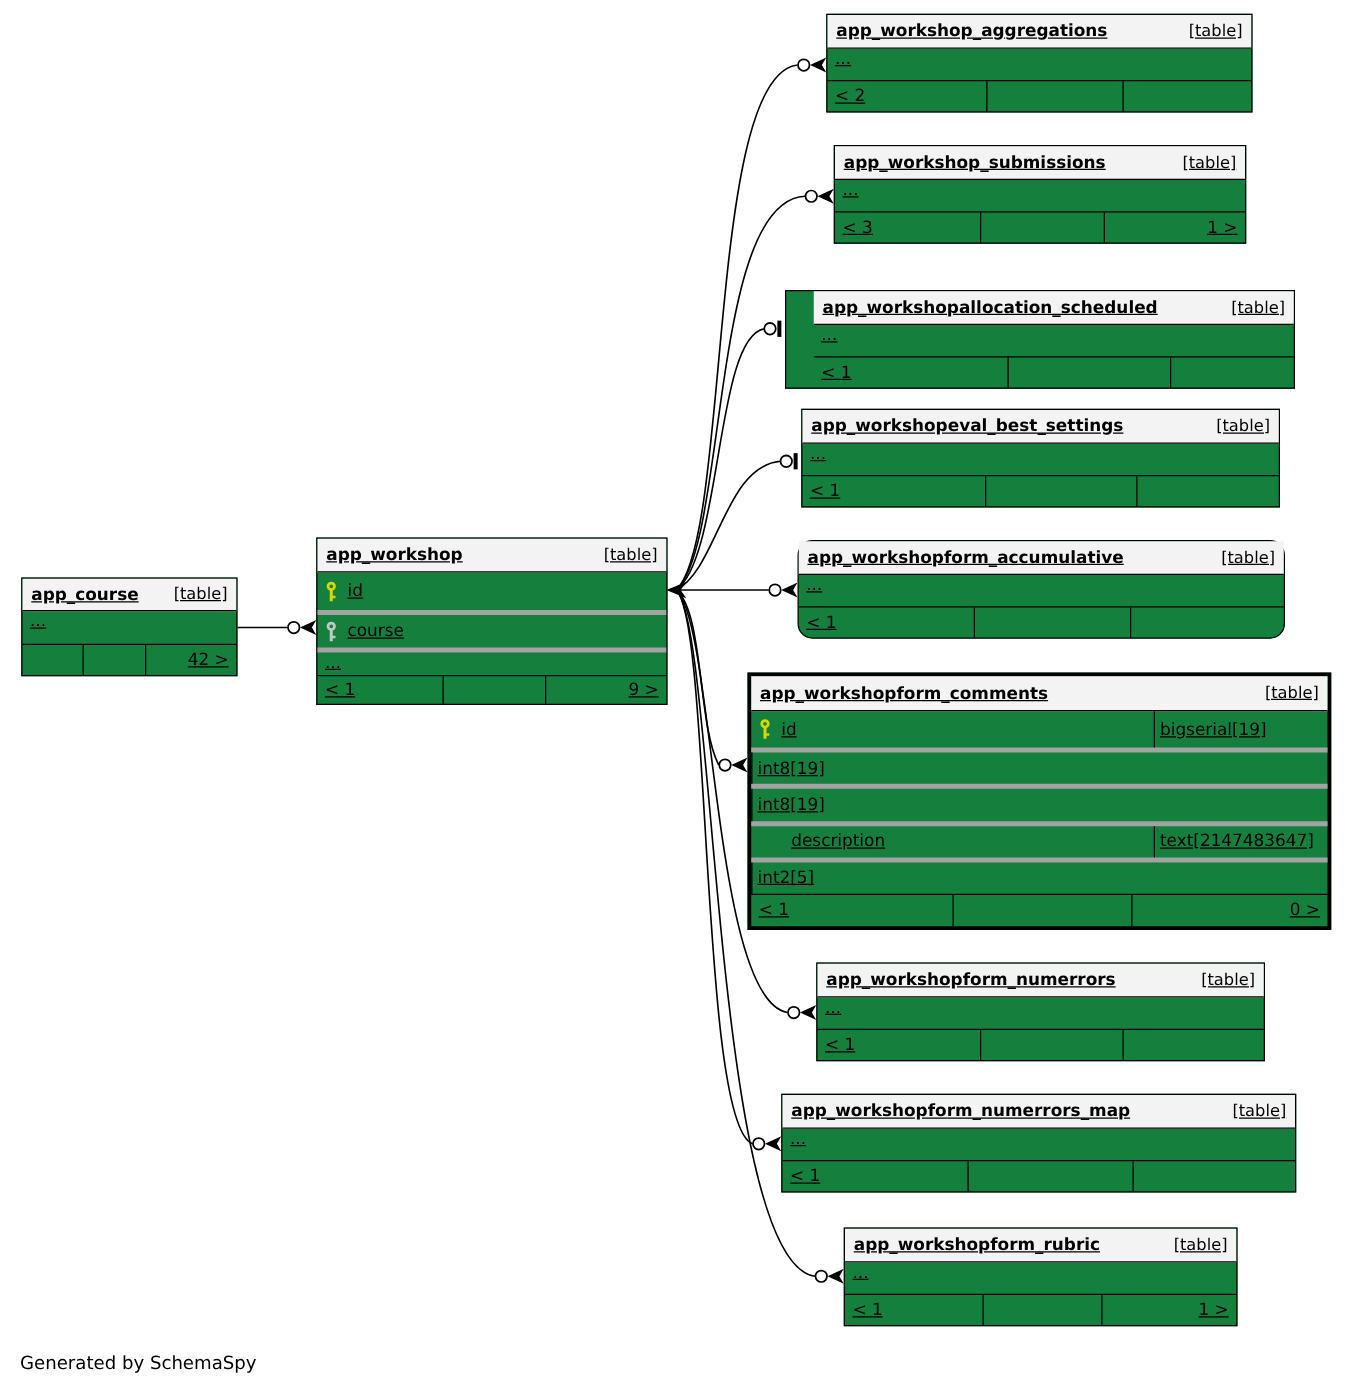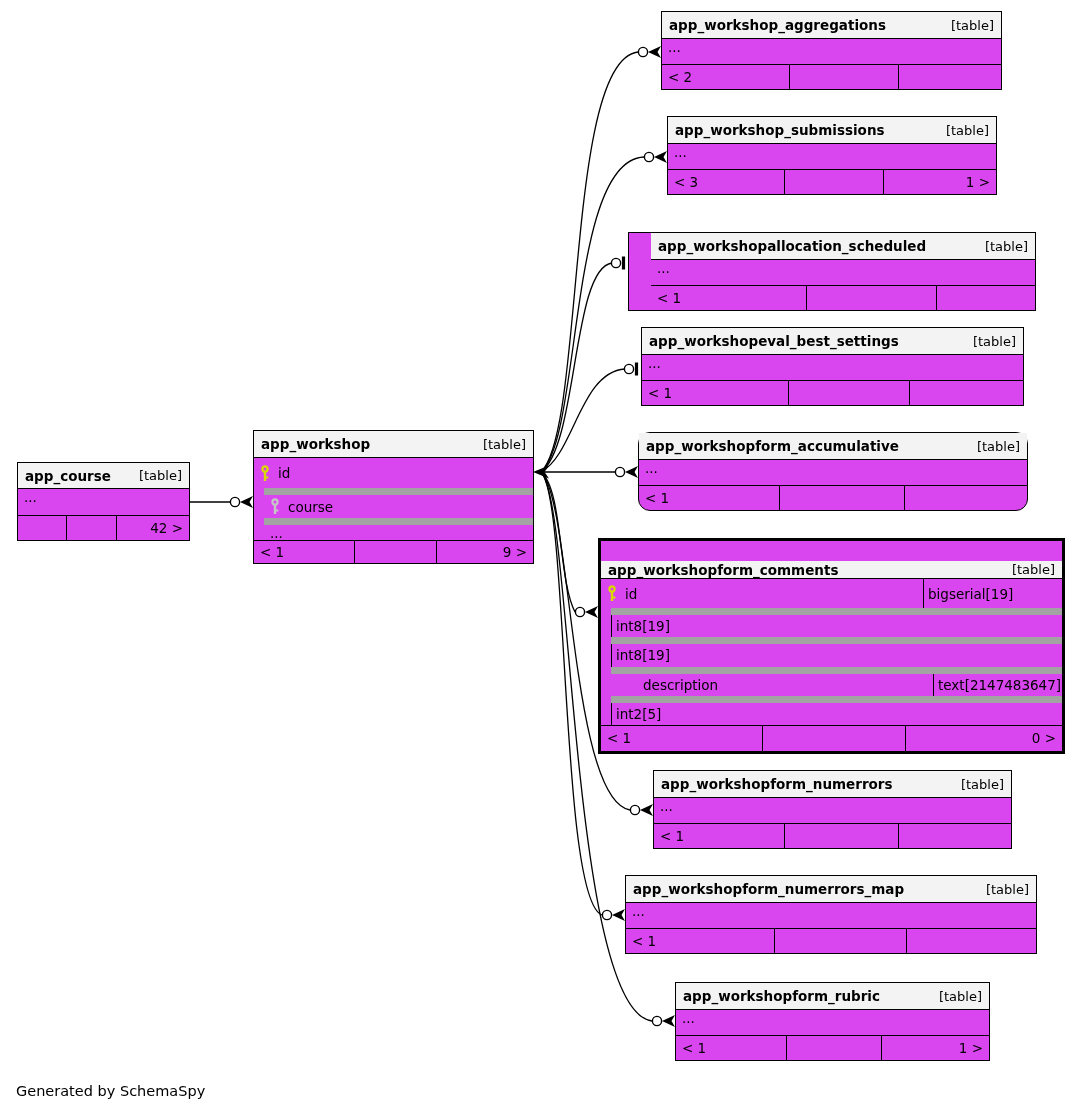--- a/index.html
+++ b/index.html
@@ -3,28 +3,28 @@
 <meta charset="utf-8">
 <style>
   html,body{margin:0;padding:0;}
   body{
     width:1083px;height:1113px;background:#ffffff;position:relative;
     font-family:"DejaVu Sans","Liberation Sans",sans-serif;color:#000;
     overflow:hidden;
   }
   #edges{position:absolute;left:0;top:0;z-index:3;pointer-events:none;}
   #tables{position:absolute;left:0;top:0;z-index:1;}
-  .tbl{position:absolute;background:#d946ef;border:1.4px solid #000;box-sizing:border-box;}
+  .tbl{position:absolute;background:#15803d;border:1.4px solid #000;box-sizing:border-box;text-decoration:underline;}
   .tbl.hl{border:3px solid #000;}
   .t-title{display:flex;justify-content:space-between;align-items:center;
     background:#f3f3f3;border-bottom:1.4px solid #000;padding:0 7px;box-sizing:border-box;}
   .t-name{font-weight:bold;font-size:13.5px;white-space:nowrap;}
   .t-tag{font-size:13px;white-space:nowrap;}
   .t-row{display:flex;align-items:stretch;box-sizing:border-box;font-size:13.5px;}
-  .t-row + .t-row{border-top:7px solid #a3a3a3;margin-left:10px;}
+  .t-row + .t-row{border-top:4px solid #a3a3a3;}
   .cell-name{display:flex;align-items:center;gap:7px;padding-left:6px;box-sizing:border-box;flex:1;}
   .cell-name.noicon{padding-left:32px;}
   .cell-type{border-left:1px solid #000;display:flex;align-items:center;
     padding-left:4px;box-sizing:border-box;white-space:nowrap;}
   .cell-ellipsis{display:flex;align-items:flex-start;padding-left:6px;box-sizing:border-box;}
   .t-footer{display:flex;border-top:1px solid #000;box-sizing:border-box;font-size:13.5px;}
   .f-cell{box-sizing:border-box;display:flex;align-items:center;padding:0 6px;white-space:nowrap;}
   .f-cell + .f-cell{border-left:1px solid #000;}
   .f-cell.right{justify-content:flex-end;}
   .keyicon{flex:0 0 auto;display:block;}
@@ -188,21 +188,21 @@
         </div>
         <div class="f-cell" style="width: 125px; flex: 0 0 auto;">
           <span></span>
         </div>
         <div class="f-cell" style="flex: 1 1 0%;">
           <span></span>
         </div>
       </div>
     </div>
     <div class="tbl hl" style="left: 598px; top: 538px; width: 467px;">
-      <div class="t-title" style="height: 18px; margin-top: 20px;">
+      <div class="t-title" style="height: 28px;">
         <span class="t-name">app_workshopform_comments</span>
         <span class="t-tag">[table]</span>
       </div>
       <div class="t-row" style="height: 29.2px;">
         <div class="cell-name" style="flex: 0 0 auto; width: 322px;">
           <svg width="11" height="17" viewBox="0 0 11 17" class="keyicon">
             <circle cx="5" cy="4" r="2.6" fill="none" stroke="#d9d900" stroke-width="2.2"></circle>
             <line x1="5" y1="6.6" x2="5" y2="16" stroke="#d9d900" stroke-width="2.4"></line>
             <line x1="5" y1="12.5" x2="8.4" y2="12.5" stroke="#d9d900" stroke-width="2"></line>
           </svg>

